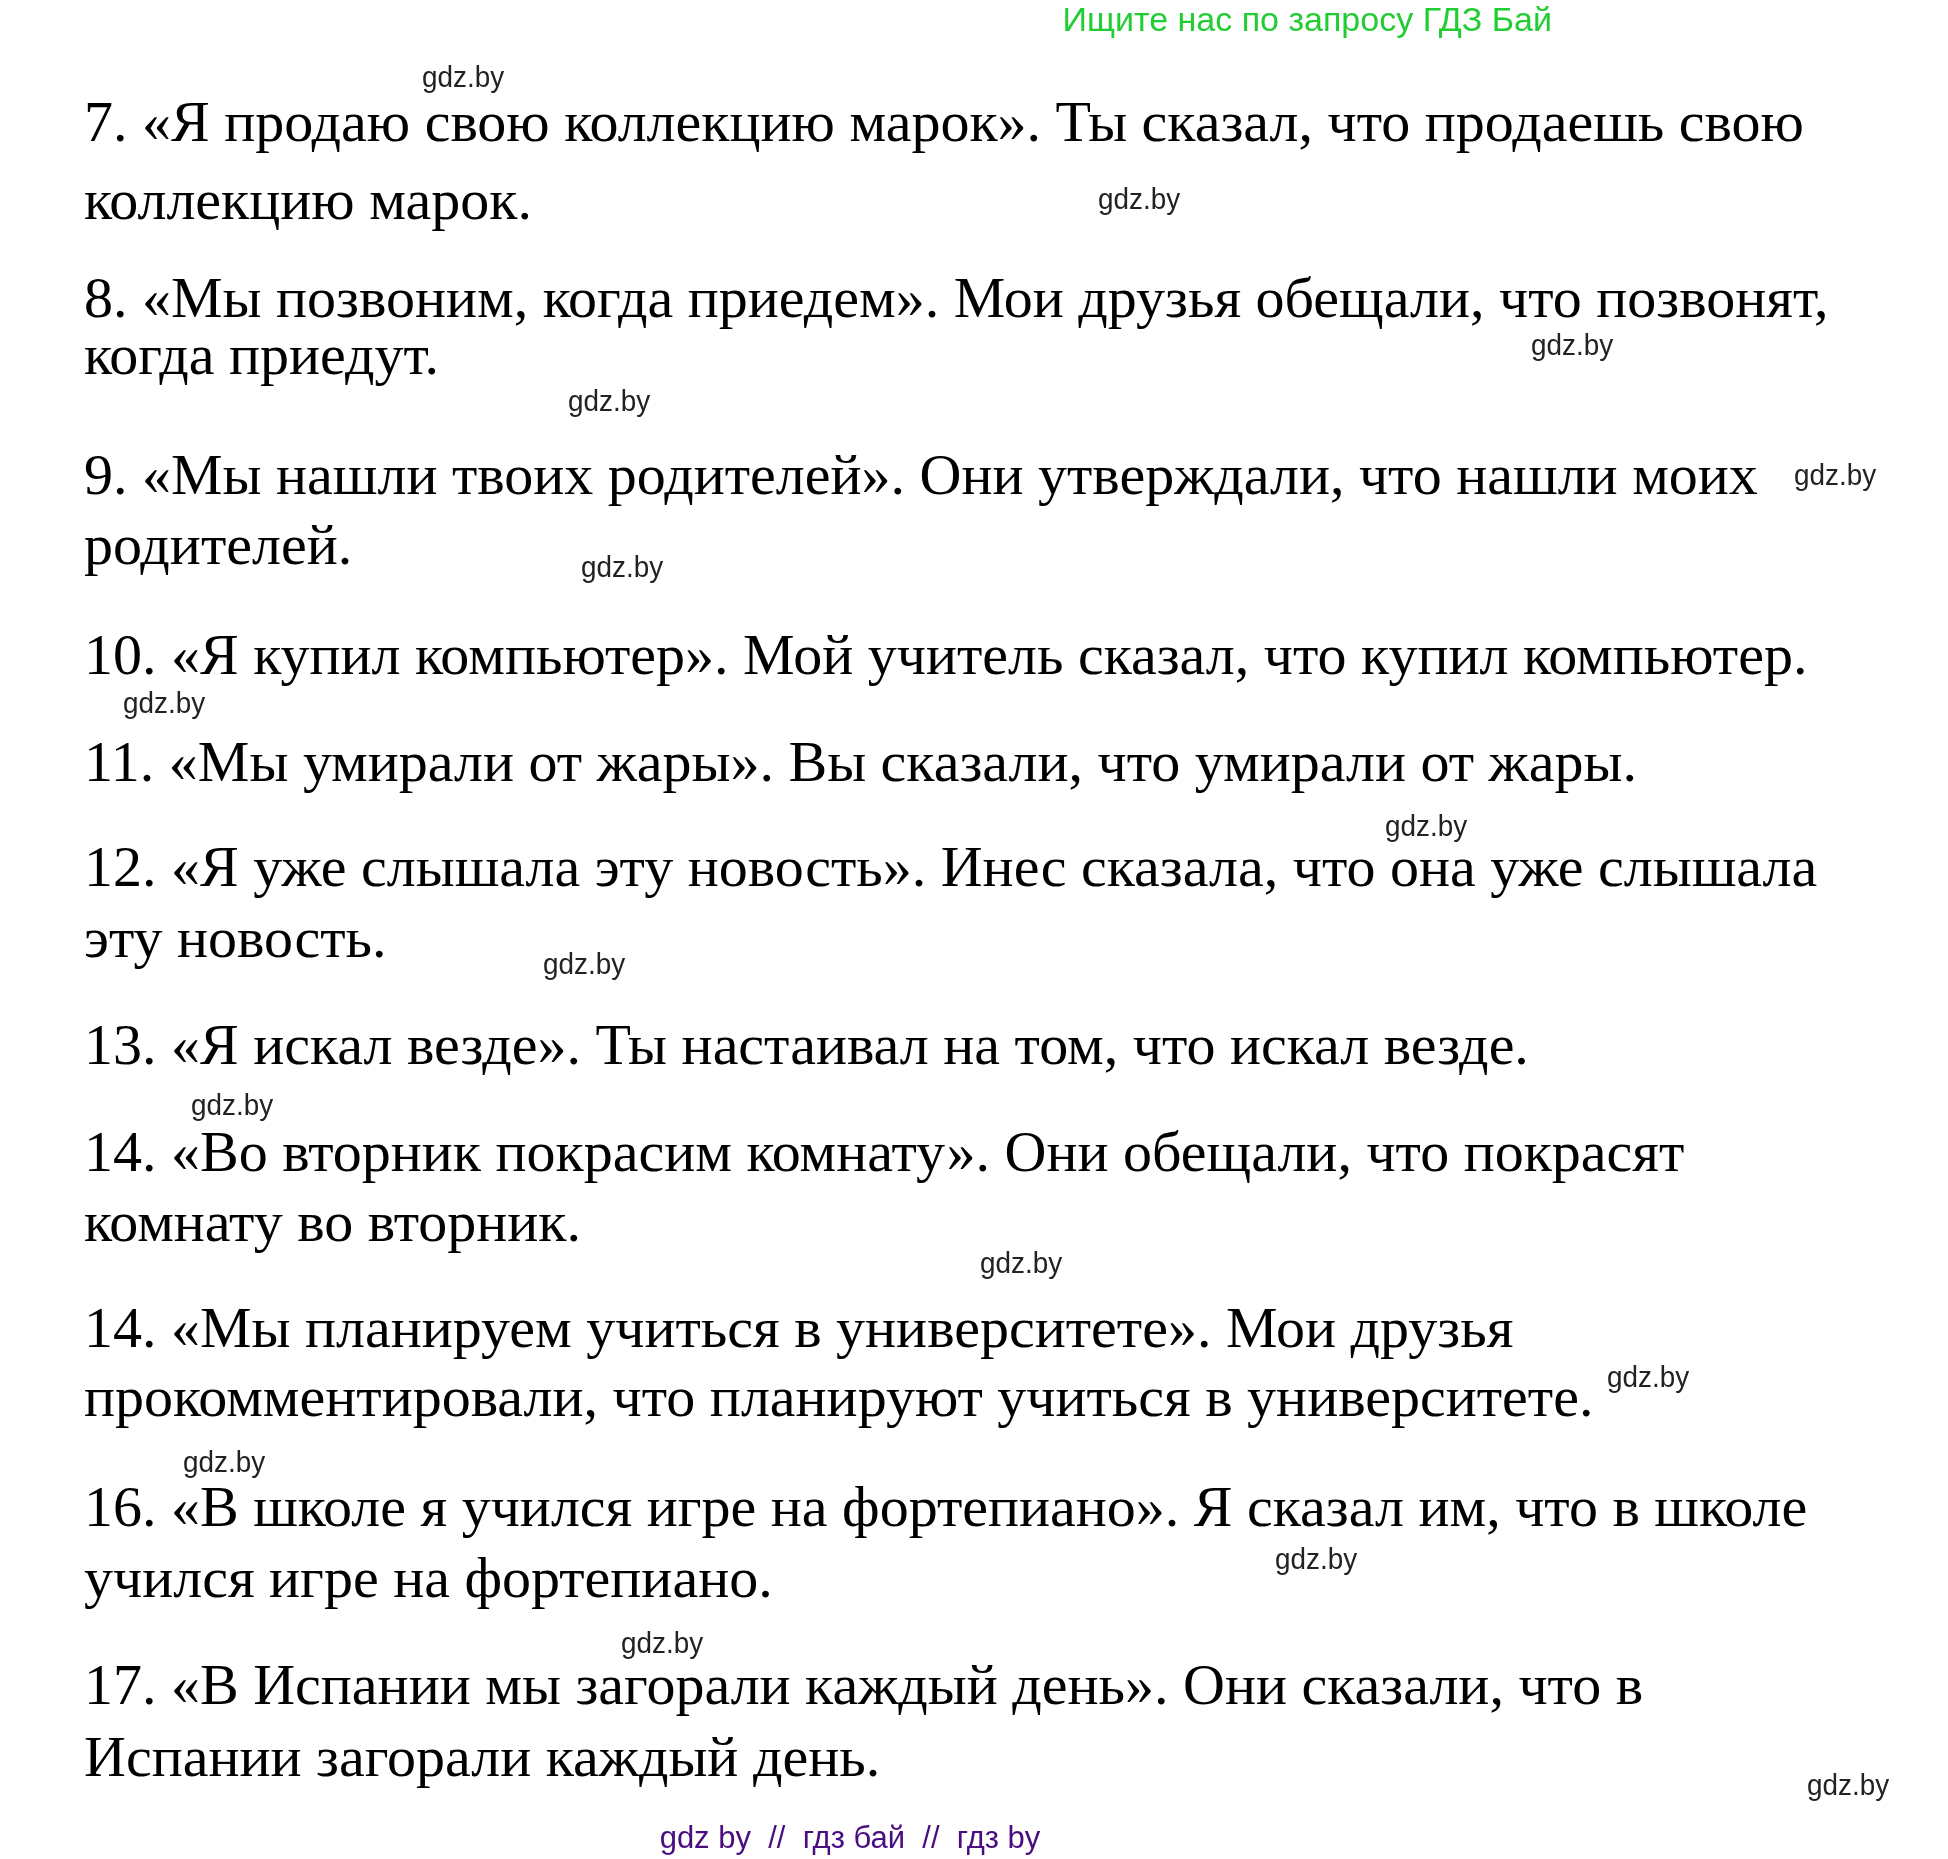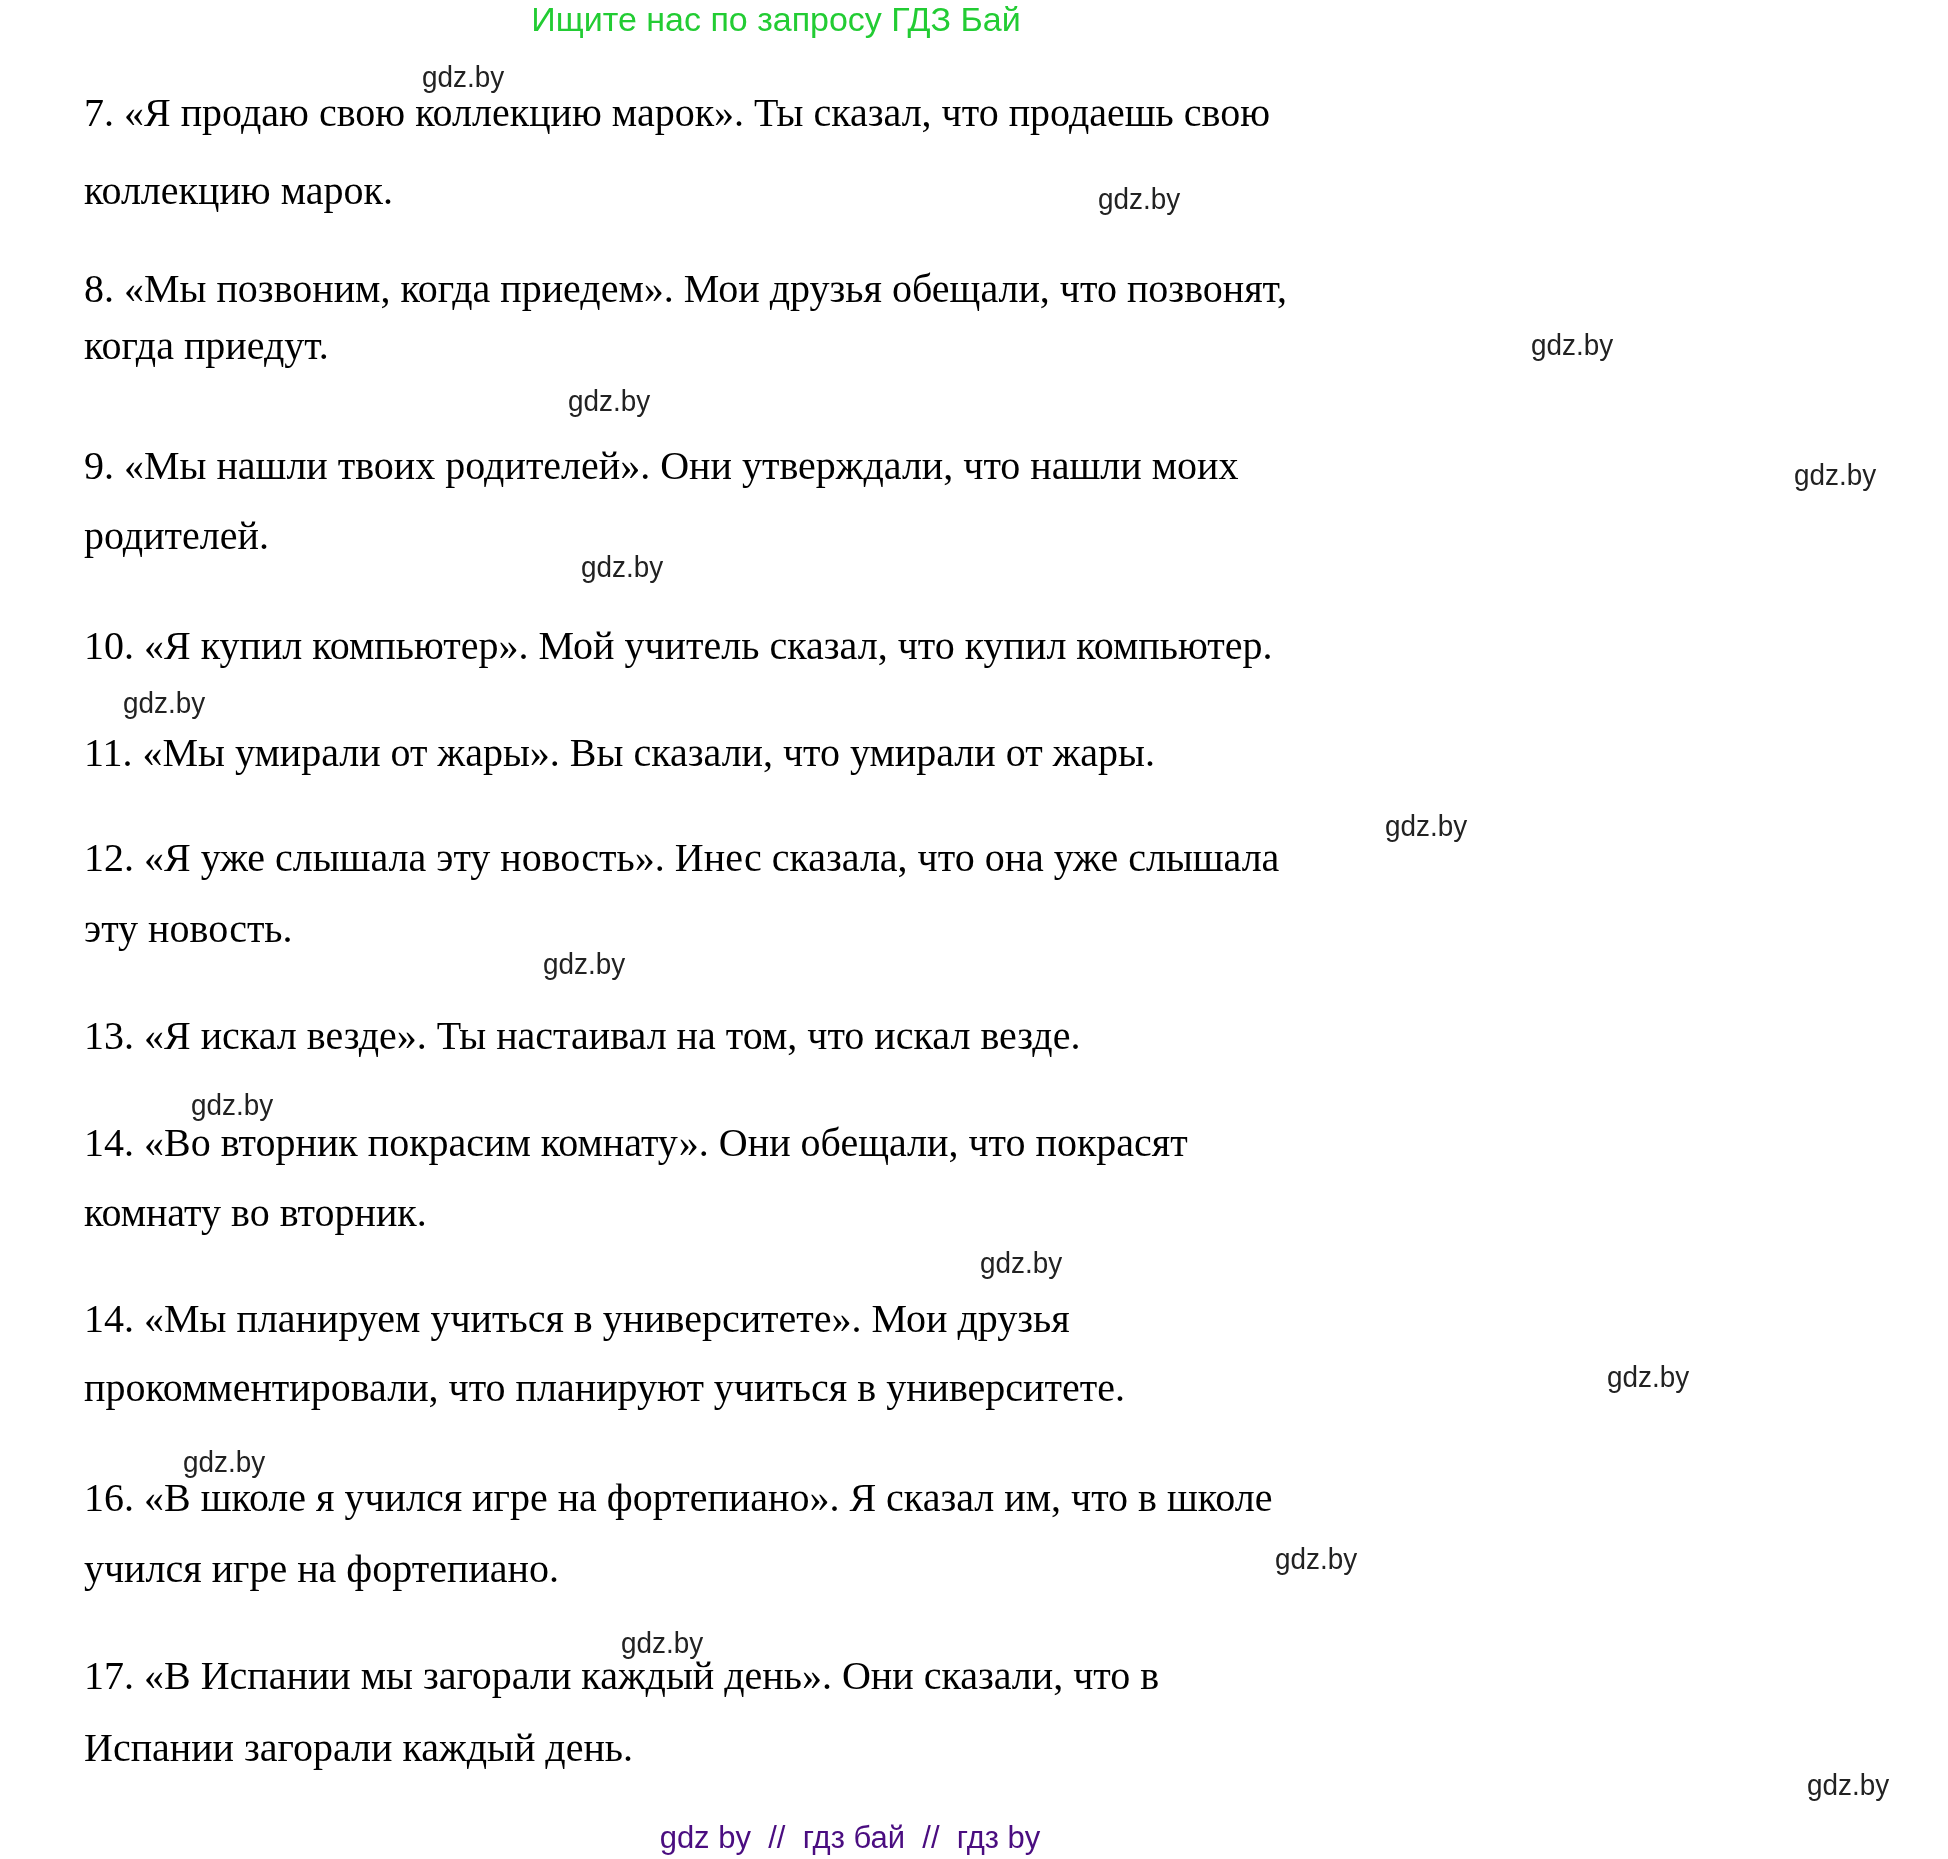--- a/index.html
+++ b/index.html
@@ -1,27 +1,27 @@
 <!DOCTYPE html>
 <html><head>
   <meta charset="utf-8">
   <style>
     html, body { margin: 0; padding: 0; background: #ffffff; }
     body { width: 1948px; height: 1859px; position: relative; overflow: hidden; }
     .header {
       position: absolute; left: 0; width: 1552px; top: 2px;
-      text-align: center;
+      text-align: right;
       font-family: "Liberation Sans", sans-serif;
       font-size: 34px; line-height: 1;
       color: #22cc33;
     }
     .line {
       position: absolute; left: 84px;
       font-family: "Liberation Serif", serif;
-      font-size: 40px; line-height: 1;
+      font-size: 58px; line-height: 1;
       color: #000000;
       white-space: nowrap;
     }
     .wm {
       position: absolute;
       font-family: "Liberation Sans", sans-serif;
       font-size: 30px; line-height: 1;
       color: #222222;
       white-space: nowrap;
       transform: scaleX(0.93);

